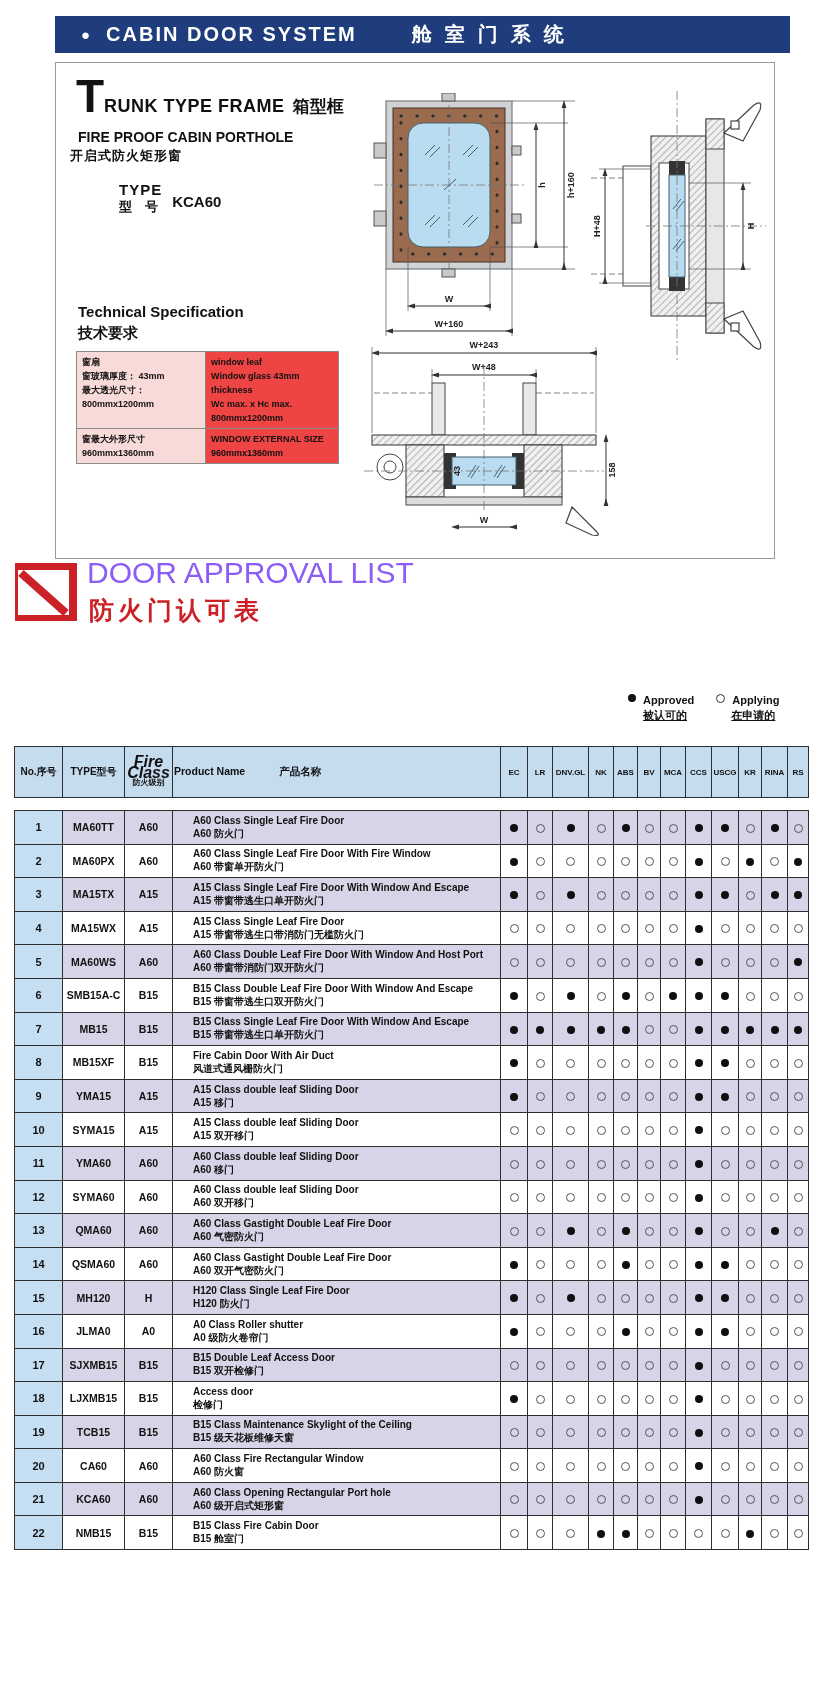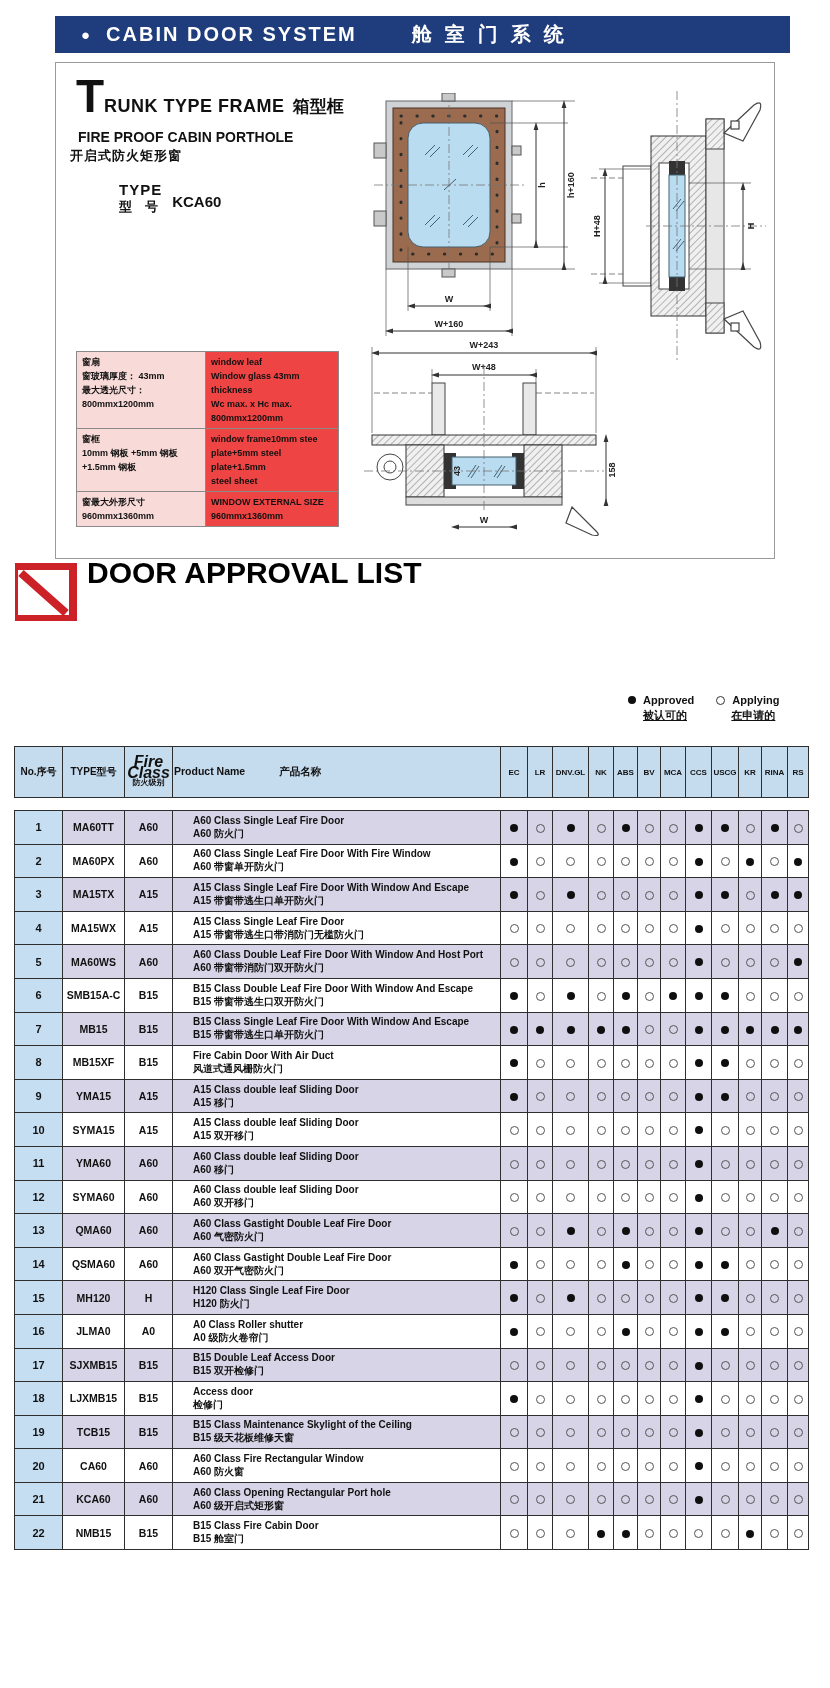--- a/index.html
+++ b/index.html
@@ -34,25 +34,25 @@
   .spec-table td.zh{background:#f8dbd8;width:118px;}
   .spec-table td.en{background:#ef4444;}
 
   .svg-front{position:absolute;left:312px;top:30px;}
   .svg-side{position:absolute;left:535px;top:28px;}
   .svg-section{position:absolute;left:288px;top:272px;}
   .dim{font-size:9px;font-weight:bold;fill:#222;font-family:"Liberation Sans",sans-serif;}
 
   
   .appr-icon{position:absolute;left:15px;top:563px;}
-  .appr-title-en{position:absolute;left:87px;top:556px;font-size:30px;font-weight:bold;color:#000000;}
+  .appr-title-en{position:absolute;left:87px;top:556px;font-size:30px;font-weight:normal;color:#8b5cf6;}
   .appr-title-zh{position:absolute;left:89px;top:594px;font-size:25px;font-weight:bold;color:#cb2127;letter-spacing:4px;}
 
   .legend{position:absolute;left:628px;top:694px;display:flex;gap:22px;font-size:11px;font-weight:bold;}
-  .legend-item .l1{display:flex;align-items:center;gap:7px;}
+  .legend-item .l1{display:flex;gap:7px;}
   .legend-item .zh{margin-top:2px;margin-left:15px;text-decoration:underline;}
   .lmark{display:inline-block;border-radius:50%;}
   .lmark.filled{width:8px;height:8px;background:#0f0f0f;}
   .lmark.empty{width:7px;height:7px;border:1.4px solid #333;background:#fff;}
 
   
   table.appr{border-collapse:collapse;table-layout:fixed;}
   .appr-head{position:absolute;left:14px;top:746px;width:794px;}
   .appr-head th{border:1px solid #2e2e2e;background:#c5dbee;font-size:10px;font-weight:bold;
                 height:48px;padding:1px;vertical-align:middle;}
@@ -92,46 +92,38 @@
     </div>
     <div class="sub-en">FIRE PROOF CABIN PORTHOLE</div>
     <div class="sub-zh">开启式防火矩形窗</div>
     <div class="type-block">
       <div class="type-labels">
         <div>TYPE</div>
         <div>型　号</div>
       </div>
       <div class="type-val">KCA60</div>
     </div>
+    <div class="spec-title">
+      <div>Technical Specification</div>
+      <div>技术要求</div>
+    </div>
     <table class="spec-table">
       <tbody>
           <tr>
             <td class="zh">
               <div>窗扇</div>
               <div>窗玻璃厚度：  43mm</div>
               <div>最大透光尺寸：</div>
               <div>800mmx1200mm</div>
             </td>
             <td class="en">
               <div>window leaf</div>
               <div>Window glass 43mm thickness</div>
               <div>Wc max. x Hc max.</div>
               <div>800mmx1200mm</div>
-            </td>
-          </tr>
-          <tr>
-            <td class="zh">
-              <div>窗框</div>
-              <div>10mm 钢板 +5mm 钢板</div>
-              <div>+1.5mm 钢板</div>
-            </td>
-            <td class="en">
-              <div>window frame10mm stee</div>
-              <div>plate+5mm steel plate+1.5mm</div>
-              <div>steel sheet</div>
             </td>
           </tr>
           <tr>
             <td class="zh">
               <div>窗最大外形尺寸</div>
               <div>960mmx1360mm</div>
             </td>
             <td class="en">
               <div>WINDOW EXTERNAL SIZE</div>
               <div>960mmx1360mm</div>
@@ -293,20 +285,21 @@
       <text class="dim" text-anchor="middle" x="140" y="188">W</text>
     </svg>
   </div>
 
   <svg class="appr-icon" width="62" height="58" viewBox="0 0 62 58">
     <rect x="0" y="0" width="62" height="58" fill="#cb2127"></rect>
     <rect x="3" y="7" width="51" height="45" fill="#fff"></rect>
     <line x1="6" y1="10" x2="51" y2="50" stroke="#cb2127" stroke-width="8"></line>
   </svg>
   <div class="appr-title-en">DOOR APPROVAL LIST</div>
+  <div class="appr-title-zh">防火门认可表</div>
 
   <div class="legend">
     <div class="legend-item">
       <div class="l1">
         <span class="lmark filled"></span>
         <span>Approved</span>
       </div>
       <div class="zh">被认可的</div>
     </div>
     <div class="legend-item">

